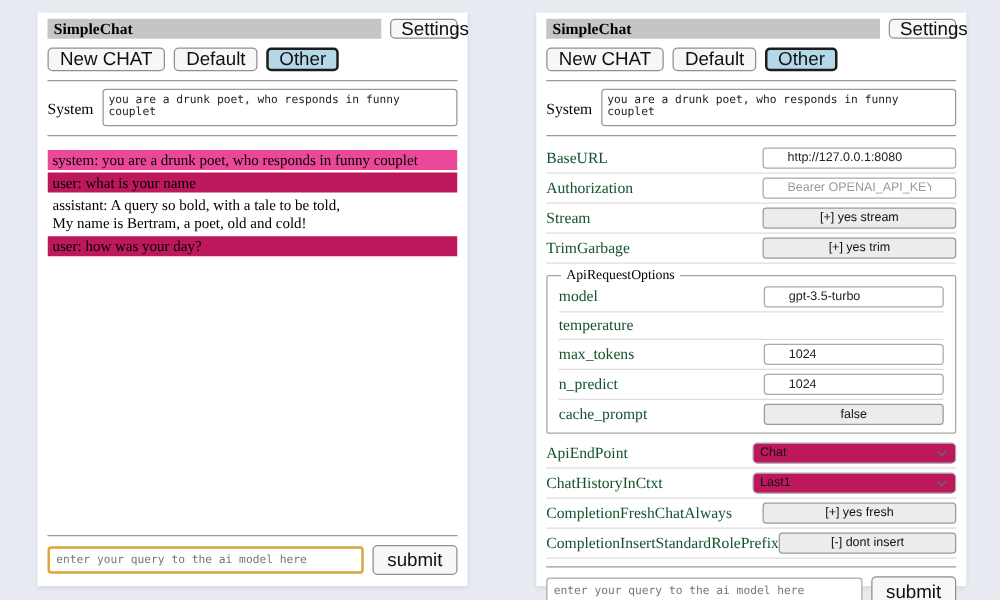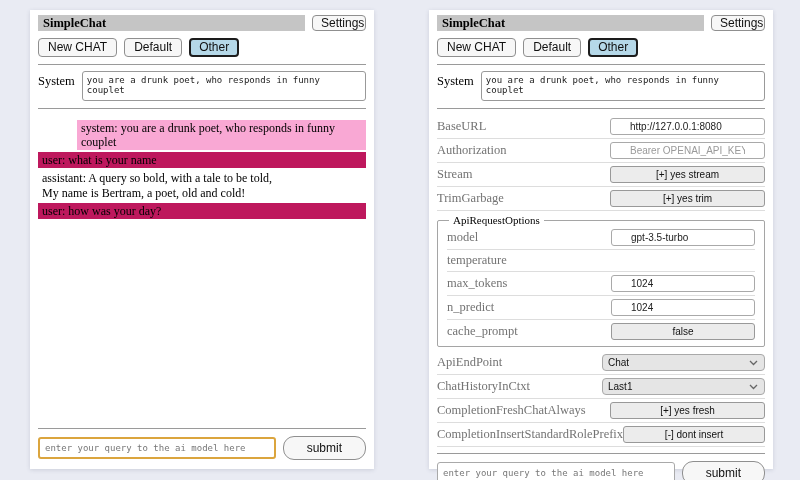--- a/index.html
+++ b/index.html
@@ -20,81 +20,81 @@
   .panel.left  { left: 30px; }
   .panel.right { left: 429px; }
 
   
   .hdr { display: flex; align-items: stretch; gap: 7px; height: 16px; flex: none; }
   .titlebar {
     flex: 1; background: #c5c5c5; color: #000;
     font-weight: bold; font-size: 12.5px; line-height: 16px; padding: 0 5px;
   }
   .btn {
-    font-family: "Liberation Sans", sans-serif; font-size: 12px; color: #111;
+    font-family: "Liberation Sans", sans-serif; font-size: 15px; color: #111;
     background: #f7f7f7; border: 1px solid #8f8f8f; border-radius: 4px;
     padding: 1px 8px; line-height: 13px; cursor: pointer; white-space: nowrap;
   }
   .settings-btn { width: 54px; flex: none; }
 
   
   .sessions { display: flex; gap: 7px; margin-top: 7px; flex: none; }
   .sessions .btn { padding: 2px 9px; }
   .btn.selected {
     background: #b5d8e8; border: 2px solid #1c1c1c; padding: 1px 8px;
   }
 
   hr.dark {
     border: none; border-top: 1px solid #9a9a9a;
     margin: 7px 0 6px 0; width: 100%; flex: none;
   }
 
   
-  .sysrow { display: flex; gap: 7px; align-items: flex-start; flex: none; }
+  .sysrow { display: flex; gap: 7px; align-items: center; flex: none; }
   .sysrow label { font-size: 12.5px; padding-top: 3px; }
   .sysrow textarea {
     flex: 1; height: 22px; resize: none;
     font-family: "DejaVu Sans Mono", monospace; font-size: 9px; color: #222;
     border: 1px solid #999; border-radius: 3px; padding: 3px 4px; outline: none;
   }
 
   
   .messages { flex: 1; overflow: hidden; padding-top: 3px; }
   .msg {
     margin: 2px 0; padding: 1px 4px; font-size: 12px; line-height: 1.18;
     white-space: pre-line;
   }
-  .msg.system    { background: #f9a8d4; margin-left: 39px; }
+  .msg.system    { background: #ec4899; }
   .msg.user      { background: #be185d; }
   .msg.assistant { background: transparent; }
 
   
   .settings-list { flex: none; }
   .srow {
     display: flex; justify-content: space-between; align-items: center;
     padding: 3px 0; border-bottom: 1px solid #ddd; min-height: 15px;
   }
-  .srow .lbl { font-size: 12.5px; color: #737373; }
+  .srow .lbl { font-size: 12.5px; color: #14532d; }
   .ctl-input {
     width: 155px; box-sizing: border-box;
     font-family: "Liberation Sans", sans-serif; font-size: 10px; color: #222;
     border: 1px solid #a9a9a9; border-radius: 3px; padding: 2px 19px; outline: none;
   }
   .ctl-input::placeholder { color: #9a9a9a; }
   .ctl-toggle {
     width: 155px; box-sizing: border-box;
     font-family: "Liberation Sans", sans-serif; font-size: 10px; color: #111;
     background: #ececec; border: 1px solid #999; border-radius: 3px;
     padding: 2px 0; text-align: center; cursor: pointer;
   }
   .ctl-select {
     width: 163px; box-sizing: border-box;
     display: flex; justify-content: space-between; align-items: center;
     font-family: "Liberation Sans", sans-serif; font-size: 10px; color: #111;
-    background: #e5e5e5; border: 1px solid #a9a9a9; border-radius: 4px;
+    background: #be185d; border: 1px solid #a9a9a9; border-radius: 4px;
     padding: 2px 6px 2px 5px; cursor: pointer;
   }
   fieldset.aro {
     border: 1px solid #a5a5a5; border-radius: 2px;
     margin: 3px 0 4px 0; padding: 0 9px 3px 9px;
   }
   fieldset.aro legend { font-size: 11px; padding: 0 4px; margin-left: 2px; }
   fieldset.aro .ctl-input, fieldset.aro .ctl-toggle { width: 144px; }
   fieldset.aro .srow:last-child { border-bottom: none; }
 
@@ -103,21 +103,21 @@
   
   hr.foot { margin: 6px 0 7px 0; }
   .qrow { display: flex; gap: 7px; align-items: center; flex: none; }
   .qrow input {
     flex: 1; height: 22px; box-sizing: border-box;
     font-family: "DejaVu Sans Mono", monospace; font-size: 9px; color: #333;
     border: 1px solid #a9a9a9; border-radius: 3px; padding: 0 5px; outline: none;
   }
   .qrow input::placeholder { color: #777; }
   .qrow input.focused { border: 2px solid #dba53e; }
-  .qrow .btn.submit { height: 24px; padding: 0 23px; flex: none; border-radius: 11px; }
+  .qrow .btn.submit { height: 24px; padding: 0 11px; flex: none; }
 
   .chev svg { display: block; }
 </style>
 </head>
 <body>
 
 <div class="page">
 
   <section class="panel left">
     <div class="hdr">

